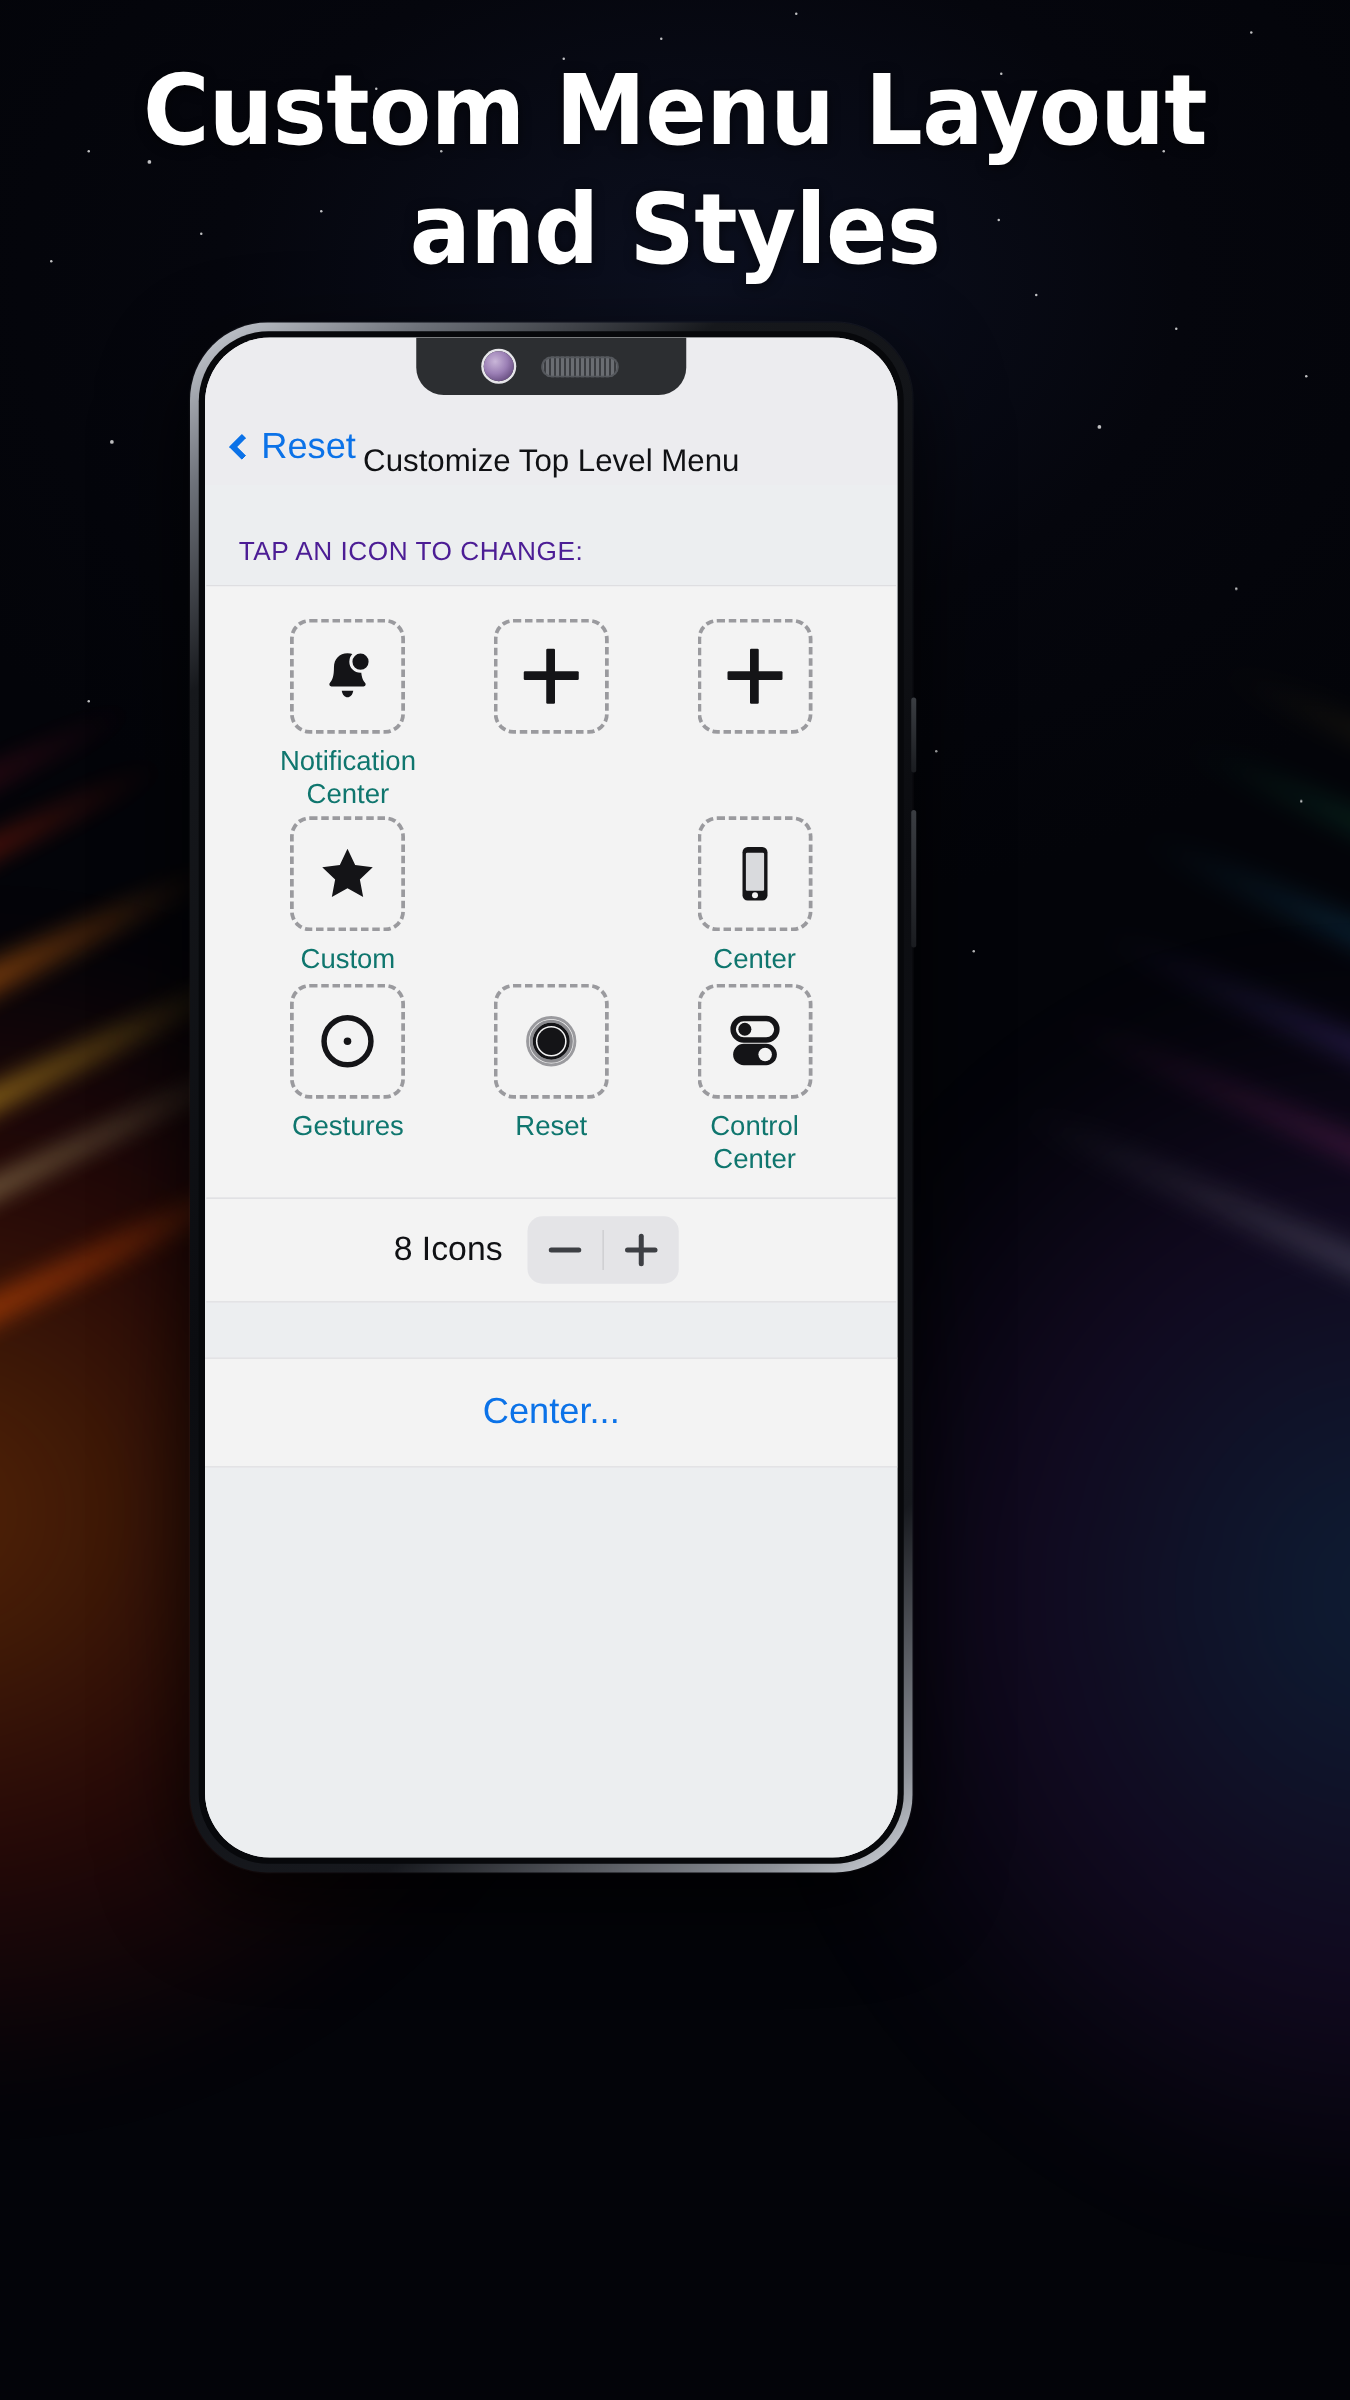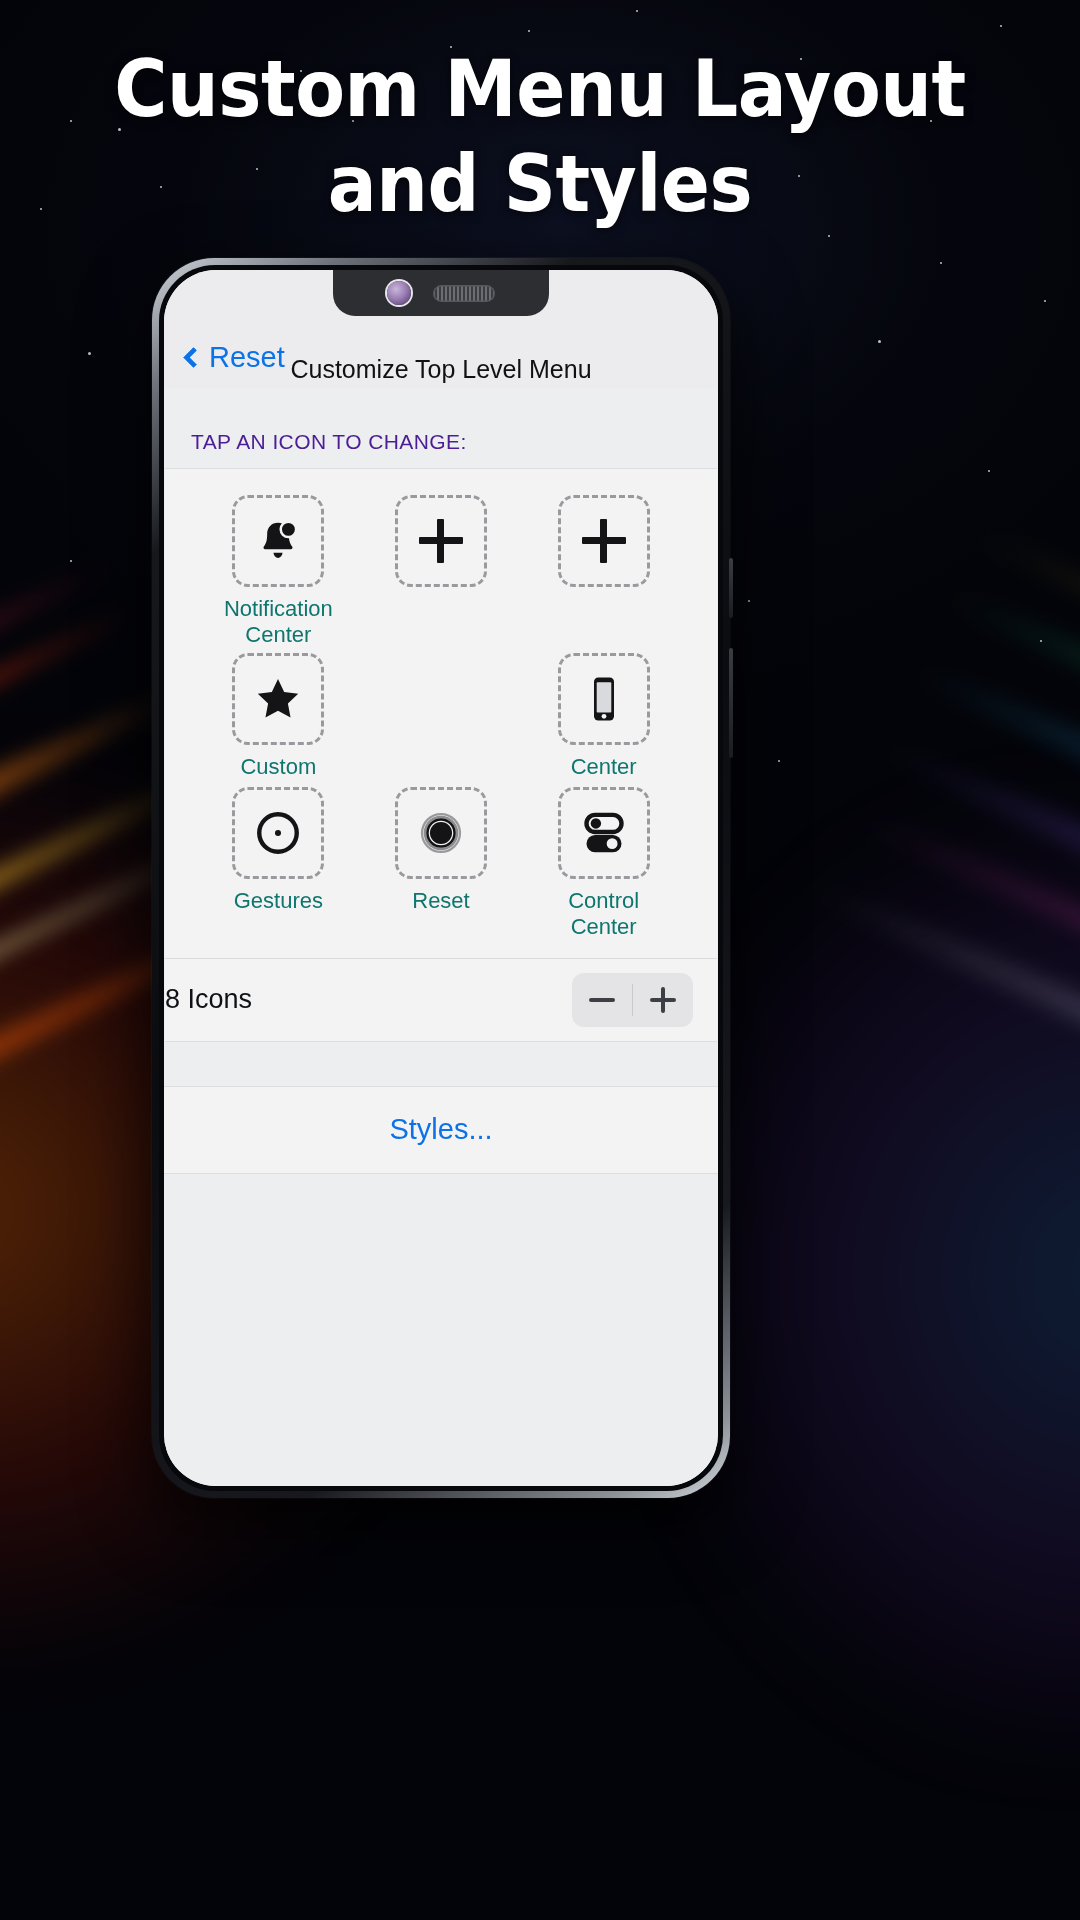--- a/index.html
+++ b/index.html
@@ -261,21 +261,21 @@
     border-radius: 1px;
   }
   .plus-glyph::before { left: 0; top: 18px; width: 44px; height: 7px; }
   .plus-glyph::after  { top: 0; left: 18px; width: 7px; height: 44px; }
 
   
   .counter-row {
     border-top: 1px solid #dcdcdf;
     display: flex;
     align-items: center;
-    justify-content: space-between;
+    justify-content: center;
     padding: 14px 24px 14px 0;
     gap: 20px;
   }
   .counter-label {
     font-size: 27px;
     color: #101114;
   }
   .stepper {
     display: flex;
     align-items: center;
@@ -525,20 +525,20 @@
                 </div>
                 <div class="stepper-div"></div>
                 <div class="stepper-btn">
                   <span class="plus-small"></span>
                 </div>
               </div>
             </div>
           </div>
 
           <div class="reset-card">
-            <span class="reset-text">Styles...</span>
+            <span class="reset-text">Center...</span>
           </div>
 
         </div>
       </div>
     </div>
   </div>
 </div>
 
 </body></html>

